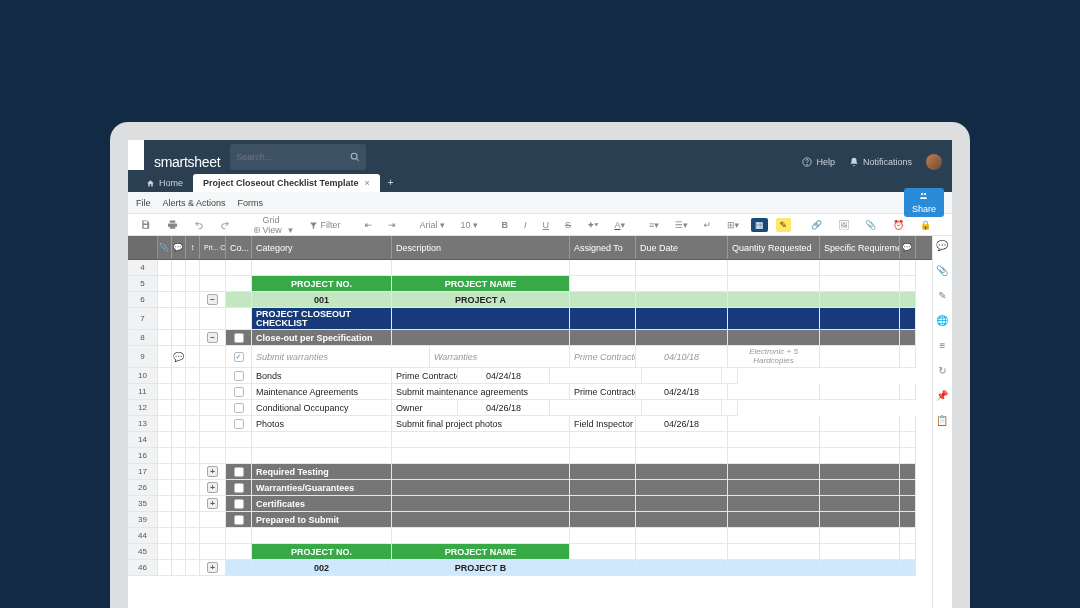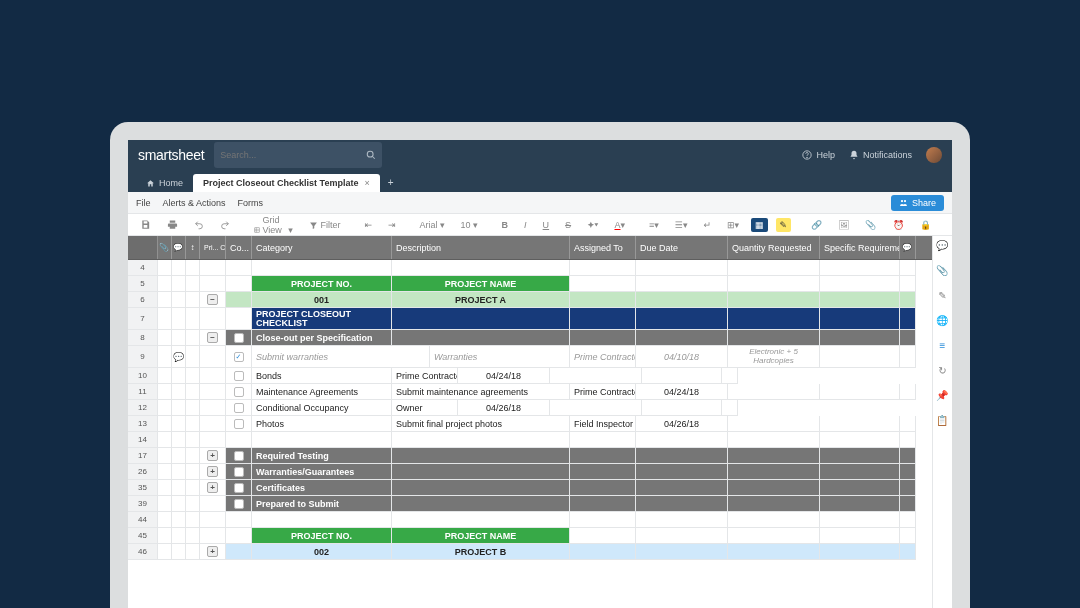--- a/index.html
+++ b/index.html
@@ -1,33 +1,33 @@
 <!DOCTYPE html>
 <html><head>
 <meta charset="utf-8">
 <style>
 * { box-sizing: border-box; margin: 0; padding: 0; font-family: Arial, Helvetica, sans-serif; }
 body { background: #122a44; width: 1080px; height: 608px; overflow: hidden; position: relative; }
 .device-frame { position: absolute; top: 122px; left: 110px; width: 860px; height: 486px; background: #dcdedf; border-radius: 18px 18px 0 0; padding: 18px 18px 0 18px; }
 .app { width: 100%; height: 100%; background: #fff; overflow: hidden; font-size: 10px; position: relative; }
-.topbar { background: #2a3f52; height: 30px; display: flex; align-items: center; padding: 0 10px; color: #fff; }
+.topbar { background: #2a3f52; height: 30px; display: flex; align-items: flex-end; padding: 0 10px; color: #fff; margin-left: 16px; }
 .brand { font-size: 14px; font-weight: 300; letter-spacing: -0.3px; margin-right: 10px; }
-.search { position: relative; background: #3d5165; border-radius: 3px; width: 168px; height: 18px; display: flex; align-items: center; padding: 13px 6px; }
+.search { position: relative; background: #3d5165; border-radius: 3px; width: 136px; height: 18px; display: flex; align-items: center; padding: 13px 6px; }
 .search input { background: transparent; border: none; outline: none; color: #cbd3da; font-size: 9px; width: 100%; }
 .search-icon { color: #aeb9c3; font-size: 10px; margin-left: auto; }
 .topbar-right { margin-left: auto; display: flex; align-items: center; gap: 14px; font-size: 9px; color: #cbd3da; }
 .topbar-right span { display: flex; align-items: center; gap: 4px; }
 .avatar { width: 16px; height: 16px; border-radius: 50%; background: linear-gradient(135deg,#c37d4e,#6d4a36); }
 .tabs { background: #2a3f52; height: 22px; display: flex; align-items: flex-end; padding-left: 8px; }
 .tab-home { background: #2a3f52; color: #cbd3da; padding: 4px 10px; font-size: 9px; display: flex; align-items: center; gap: 4px; }
 .tab-active { background: #fff; color: #333; padding: 4px 10px; font-size: 9px; font-weight: bold; display: flex; align-items: center; gap: 6px; border-radius: 3px 3px 0 0; }
 .tab-close { color: #888; font-weight: normal; cursor: pointer; }
 .tab-add { color: #cbd3da; padding: 4px 8px; font-size: 10px; }
 .menubar { background: #f5f6f7; height: 22px; display: flex; align-items: center; padding: 0 8px; gap: 12px; font-size: 9px; color: #444; border-bottom: 1px solid #e4e6e8; }
-.menubar .share { margin-left: auto; background: #2a8cd8; color: #fff; padding: 3px 8px; border-radius: 3px; display: flex; align-items: center; gap: 4px; }
+.menubar .share { margin-left: auto; background: #2a8cd8; color: #fff; padding: 3px 8px; border-radius: 3px; display: flex; align-items: center; gap: 4px; flex-direction: column; }
 .toolbar { height: 22px; background: #fff; border-bottom: 1px solid #e4e6e8; display: flex; align-items: center; padding: 0 8px; gap: 8px; font-size: 9px; color: #888; }
 .tb-divider { width: 1px; height: 14px; background: #e4e6e8; }
 .tb-btn { padding: 2px 4px; border-radius: 2px; display: inline-flex; align-items: flex-end; color: #888; cursor: pointer; }
 .tb-btn.sel { background: #1a4a7a; color: #fff; }
 .tb-btn.yellow { background: #ffe666; color: #333; }
 
 .grid-container { display: flex; height: calc(100% - 96px); }
 .grid-main { flex: 1; overflow: hidden; }
 .right-rail { width: 20px; background: #fff; border-left: 1px solid #e4e6e8; display: flex; flex-direction: column; align-items: center; padding-top: 4px; gap: 14px; font-size: 10px; color: #888; }
 .header-row { display: flex; background: #767676; color: #fff; font-size: 9px; height: 24px; align-items: center; border-bottom: 1px solid #5e5e5e; }
@@ -400,20 +400,35 @@
             <div class="cell cw-pri"></div>
             <div class="cell cw-col"></div>
             <div class="cell cw-cat"></div>
             <div class="cell cw-desc"></div>
             <div class="cell cw-assn"></div>
             <div class="cell cw-due"></div>
             <div class="cell cw-qty"></div>
             <div class="cell cw-req"></div>
             <div class="cell cw-end"></div>
 </div>
+<div class="row blank">
+  <div class="rownum">16</div>
+  <div class="cell cw-attach"></div>
+            <div class="cell cw-comment"></div>
+            <div class="cell cw-expand"></div>
+            <div class="cell cw-pri"></div>
+            <div class="cell cw-col"></div>
+            <div class="cell cw-cat"></div>
+            <div class="cell cw-desc"></div>
+            <div class="cell cw-assn"></div>
+            <div class="cell cw-due"></div>
+            <div class="cell cw-qty"></div>
+            <div class="cell cw-req"></div>
+            <div class="cell cw-end"></div>
+</div>
 
 <div class="row gray-sec">
   <div class="rownum">17</div>
   <div class="cell cw-attach" style="background:#fff"></div>
             <div class="cell cw-comment" style="background:#fff"></div>
             <div class="cell cw-expand" style="background:#fff"></div>
   <div class="cell cw-pri" style="background:#fff;justify-content:center">
               <span class="expand-handle">+</span>
             </div>
   <div class="cell cw-col" style="justify-content:center">

